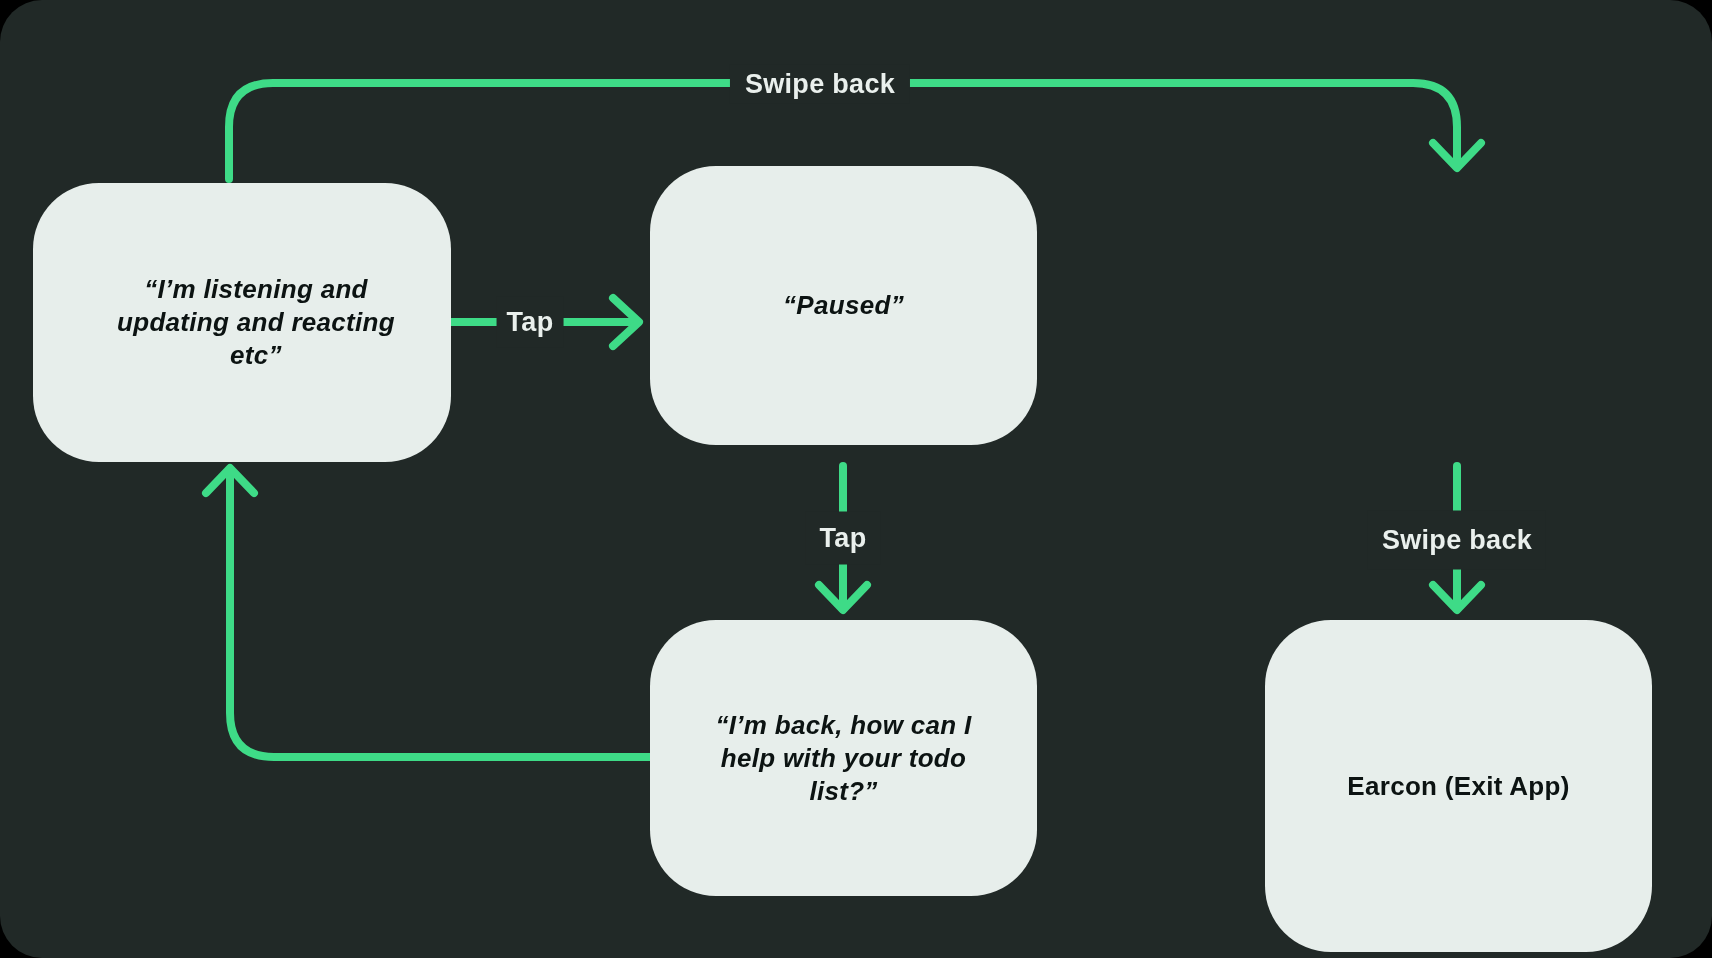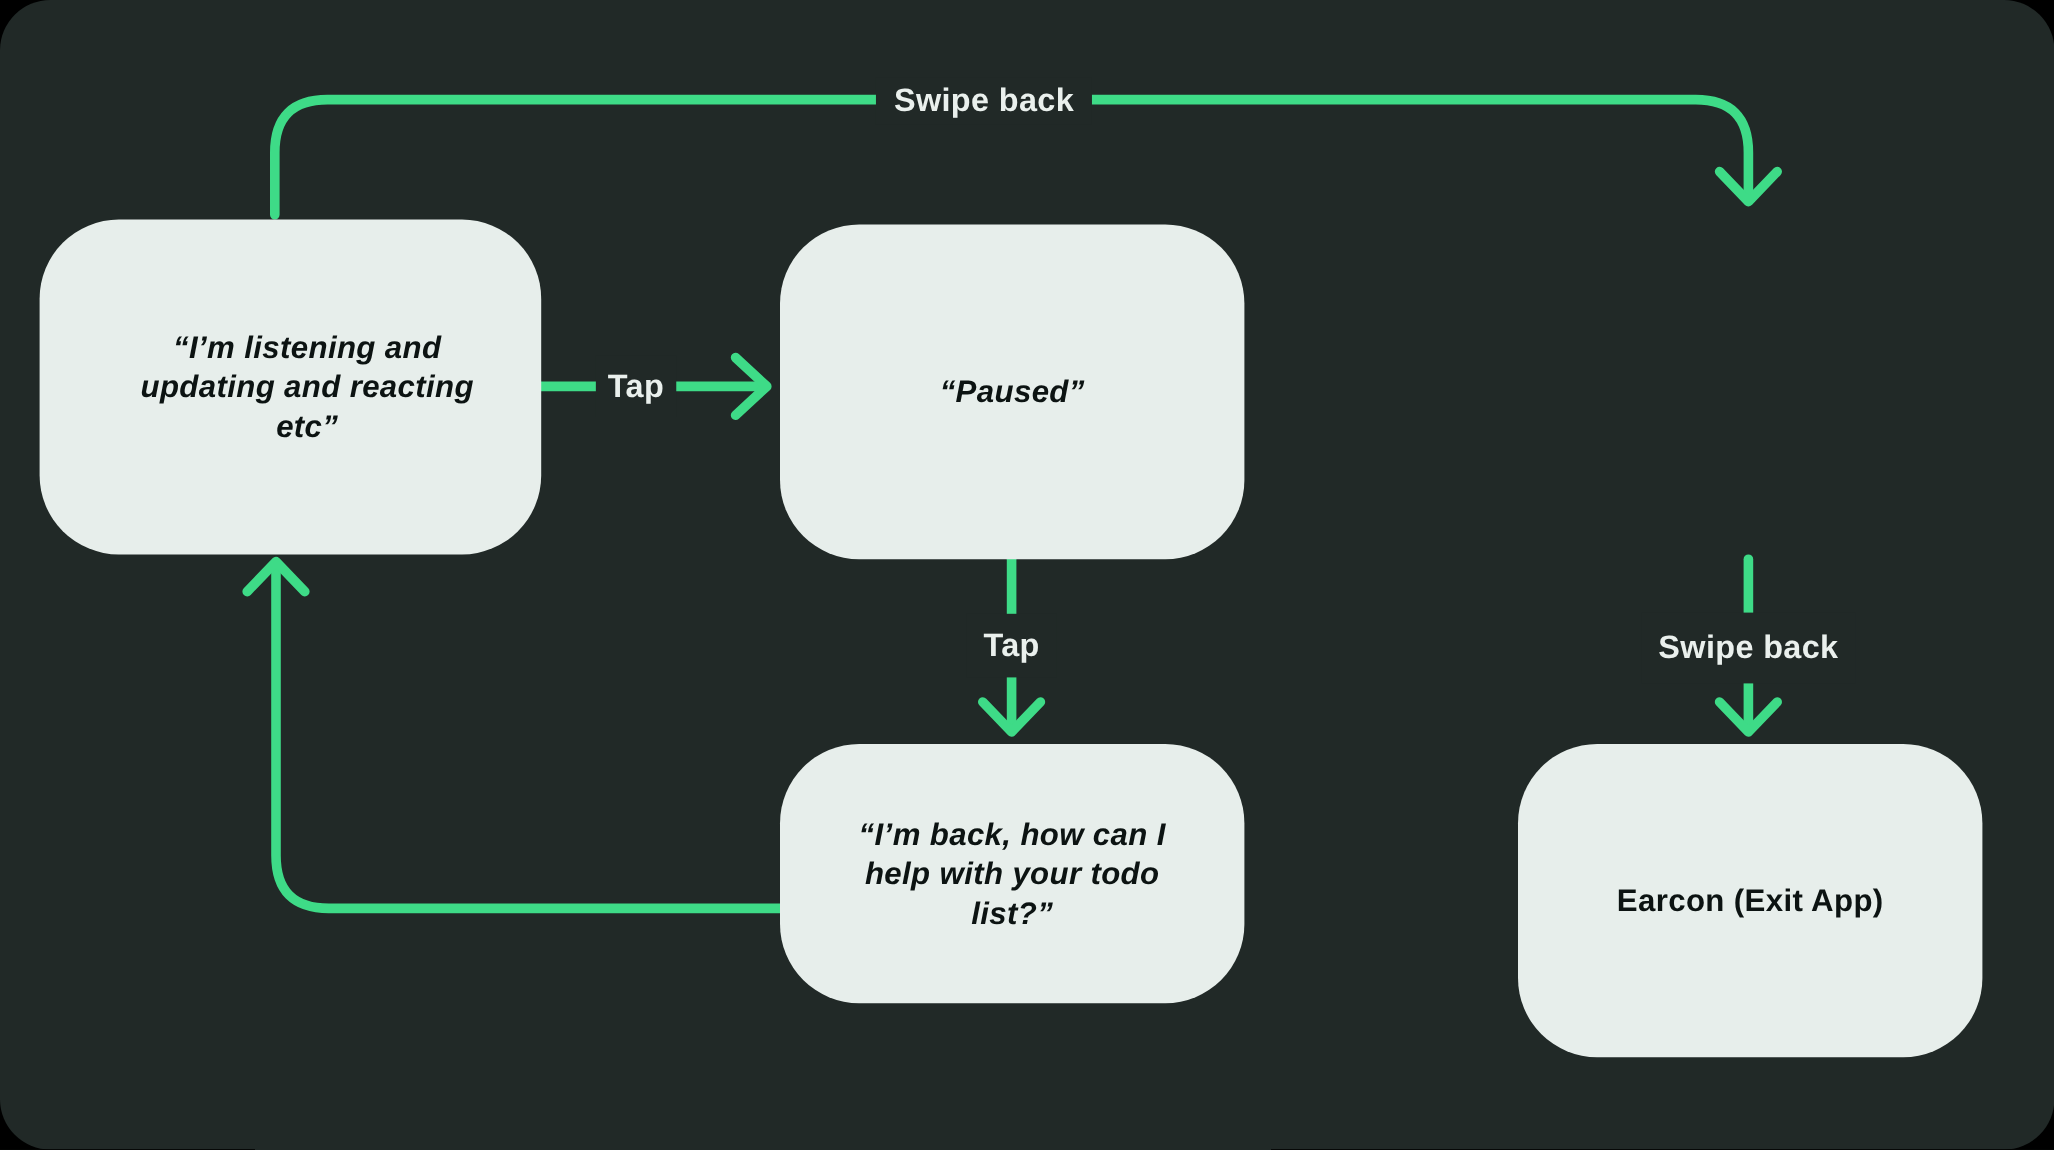--- a/index.html
+++ b/index.html
@@ -52,24 +52,24 @@
     font-weight: 700;
     font-style: italic;
     letter-spacing: 0.3px;
     white-space: pre-line;
     padding: 0 20px;
   }
   .node-earcon .node-text {
     font-style: normal;
   }
   .node-listening    { left: 33px;   top: 183px; width: 390px; height: 279px; padding-left: 28px; }
-  .node-paused       { left: 650px;  top: 187px; width: 387px; height: 279px; }
+  .node-paused       { left: 650px;  top: 166px; width: 387px; height: 279px; }
   .node-exit-confirm { left: 1265px; top: 183px; width: 387px; height: 279px; }
-  .node-back         { left: 650px;  top: 620px; width: 387px; height: 216px; }
-  .node-earcon       { left: 1265px; top: 620px; width: 387px; height: 261px; }
+  .node-back         { left: 650px;  top: 620px; width: 387px; height: 276px; }
+  .node-earcon       { left: 1265px; top: 620px; width: 387px; height: 332px; }
   .edge-label {
     position: absolute;
     transform: translate(-50%, -50%);
     background: var(--panel, #212927);
     color: var(--label-text, #EAF0ED);
     font-size: 27px;
     font-weight: 700;
     letter-spacing: 0.3px;
     white-space: nowrap;
   }

